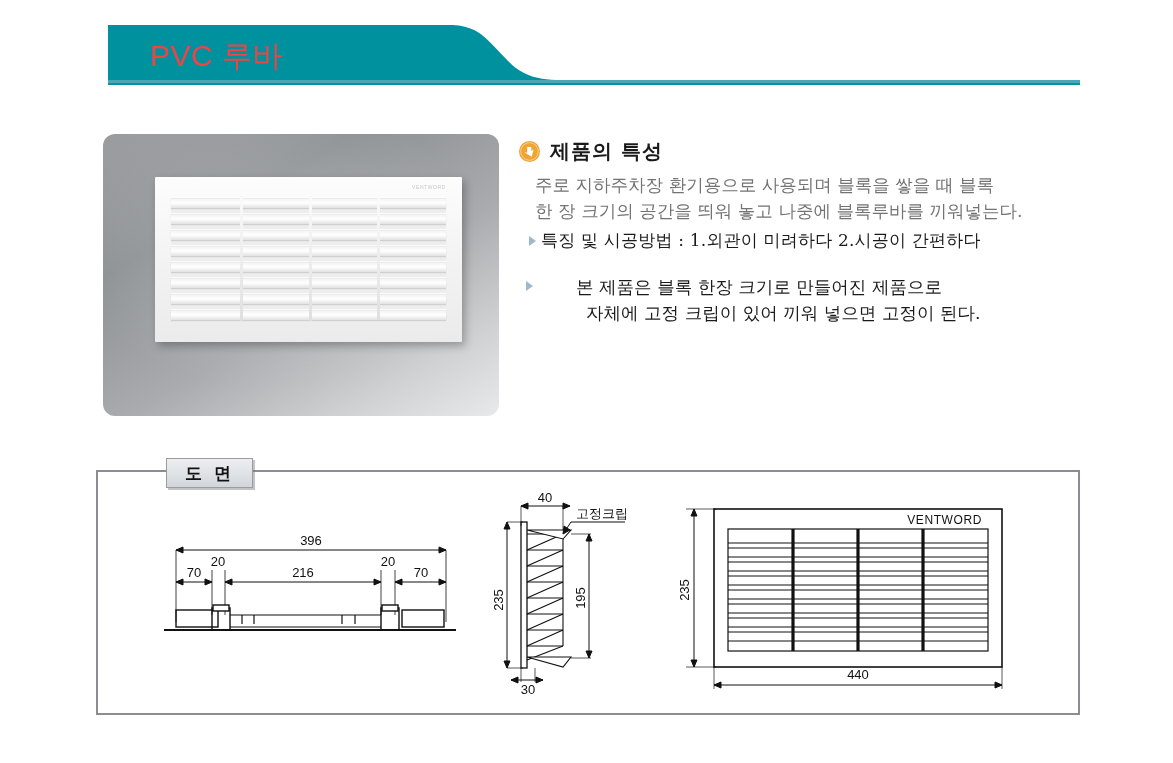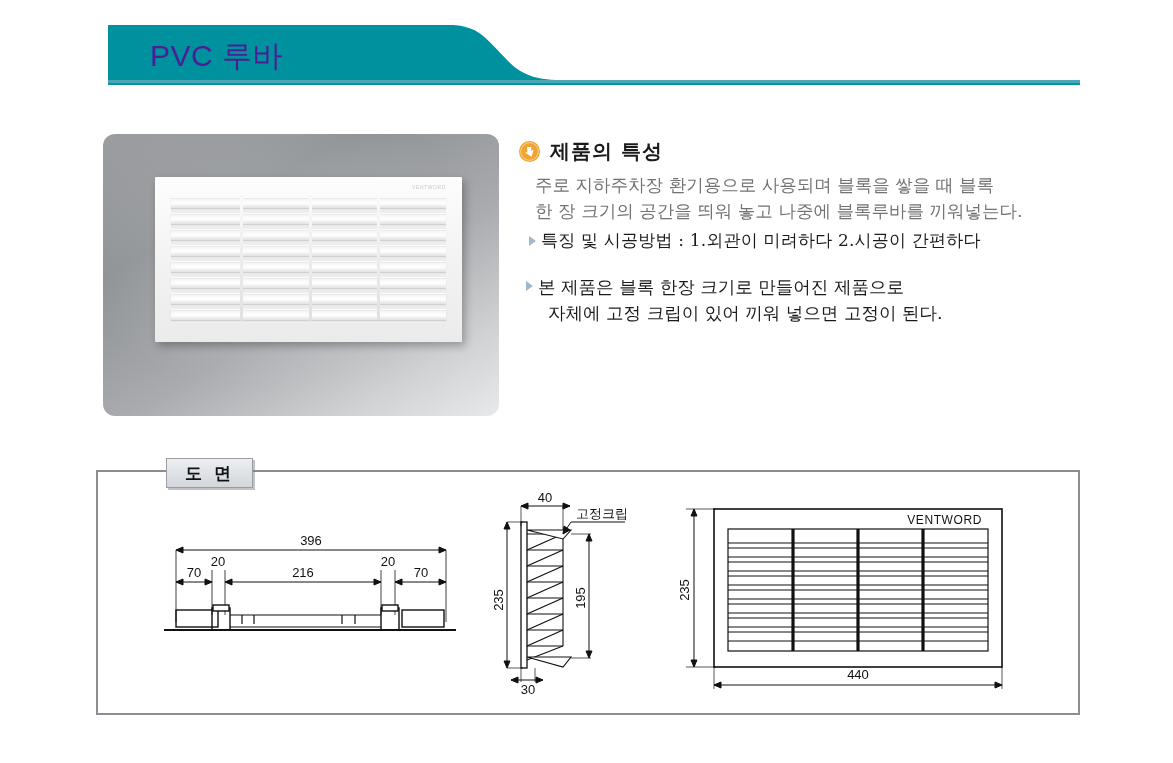--- a/index.html
+++ b/index.html
@@ -26,21 +26,21 @@
   }
   #header-banner svg {
     display: block;
   }
   #page-title {
     position: absolute;
     left: 150px;
     top: 36px;
     font-size: 30px;
     font-weight: 400;
-    color: #4c1d95;
+    color: #ef4444;
     letter-spacing: 0.5px;
     font-family: "Liberation Sans", "DejaVu Sans", sans-serif;
     white-space: nowrap;
   }
 
   
   #product-photo {
     position: absolute;
     left: 103px;
     top: 134px;
@@ -173,20 +173,21 @@
     align-items: flex-start;
     margin-top: 6px;
     margin-left: 11px;
   }
   .spec-gap { width: 48px; flex: 0 0 48px; }
   #note-block {
     margin-top: 22px;
     margin-left: 8px;
     display: flex;
     align-items: flex-start;
+    gap: 38px;
   }
   #note-lines { }
   .note-line {
     font-size: 17.5px;
     color: #1a1a1a;
     line-height: 1.5;
     white-space: nowrap;
     font-family: "DejaVu Serif", "Liberation Serif", serif;
   }
   .note-line.indent { padding-left: 10px; }

